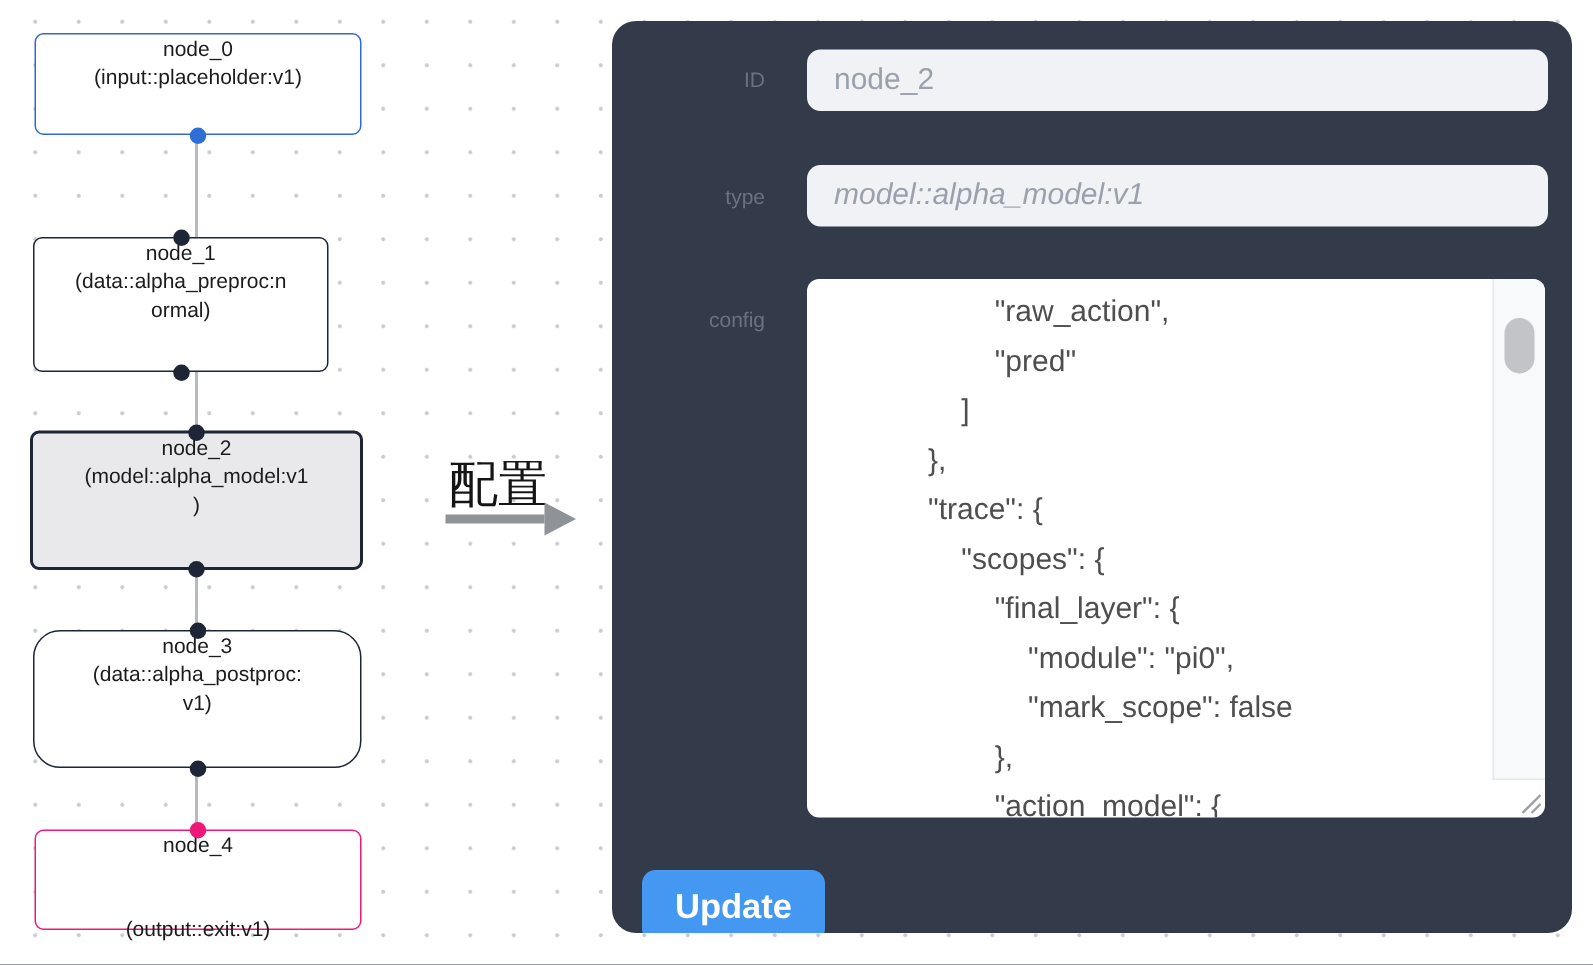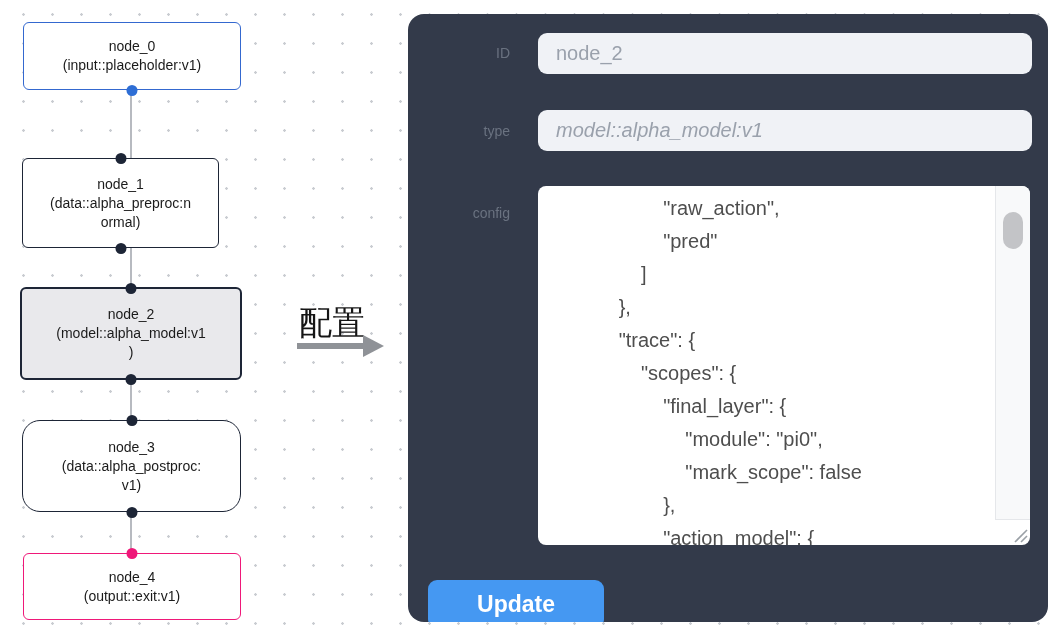--- a/index.html
+++ b/index.html
@@ -13,26 +13,26 @@
   body{
     width:1062px;height:643px;position:relative;overflow:hidden;
     background-color:#ffffff;
     background-image:radial-gradient(circle, var(--dot) 1.1px, transparent 1.5px);
     background-size:29px 29px;background-position:9px 0px;
     font-family:"Liberation Sans","DejaVu Sans",sans-serif;
   }
   
   .edge{position:absolute;left:130px;width:2px;background:var(--edge);}
   .node{
-    position:absolute;display:flex;flex-direction:column;justify-content:center;align-items:center;
+    position:absolute;display:flex;flex-direction:column;justify-content:flex-start;align-items:center;
     background:#ffffff;border:1.5px solid var(--node_border_default);border-radius:6px;
     font-size:14px;line-height:19px;color:#1b1b1b;text-align:center;
   }
   .node-input{border-color:var(--node_border_input);}
-  .node-output{border-color:var(--node_border_output);}
+  .node-output{border-color:var(--node_border_output);gap:37px;}
   .node-selected{border-width:2px;background:var(--node_selected_bg);}
   .handle{position:absolute;width:11px;height:11px;border-radius:50%;left:50%;transform:translateX(-50%);background:var(--node_border_default);}
   .handle.top{top:-6.5px;}
   .handle.bottom{bottom:-6.5px;}
   .handle.h-blue{background:#2e6ed5;}
   .handle.h-pink{background:var(--node_border_output);}
   
   .transition-label{position:absolute;left:295px;top:301px;width:74px;text-align:center;font-size:33px;color:#151515;}
   .arrow-line{position:absolute;left:297px;top:343px;width:66px;height:6px;background:var(--arrow);}
   .arrow-head{position:absolute;left:363px;top:335px;width:0;height:0;
@@ -48,21 +48,21 @@
   .config-wrap{position:absolute;left:130px;top:172px;width:492px;height:359px;background:#ffffff;border-radius:8px;overflow:hidden;}
   .config-text{
     width:100%;height:100%;border:none;outline:none;resize:none;overflow:hidden;background:transparent;
     font-family:"Liberation Sans","DejaVu Sans",sans-serif;font-size:20px;line-height:33px;
     color:var(--config_text);padding:6px 42px 6px 14px;white-space:pre;
   }
   .scroll-track{position:absolute;top:0;right:0;width:35px;height:334px;background:#f8f9fa;border-left:1px solid #e5e7ea;border-bottom:1px solid #e5e7ea;}
   .scroll-thumb{position:absolute;top:26px;right:7px;width:20px;height:37px;border-radius:10px;background:#c3c4c7;}
   .resize-grip{position:absolute;right:1px;bottom:1px;width:20px;height:20px;}
   .update-btn{
-    position:absolute;left:20px;top:566px;width:176px;height:48px;border:none;
+    position:absolute;left:20px;top:566px;width:122px;height:48px;border:none;
     background:var(--button_bg);color:var(--button_text);border-radius:9px;
     font-size:23px;font-weight:600;font-family:"Liberation Sans","DejaVu Sans",sans-serif;cursor:pointer;
   }
 </style>
 </head>
 <body>
 
 <div>
 
   <div class="edge" style="top:90px;height:68px;"></div>

